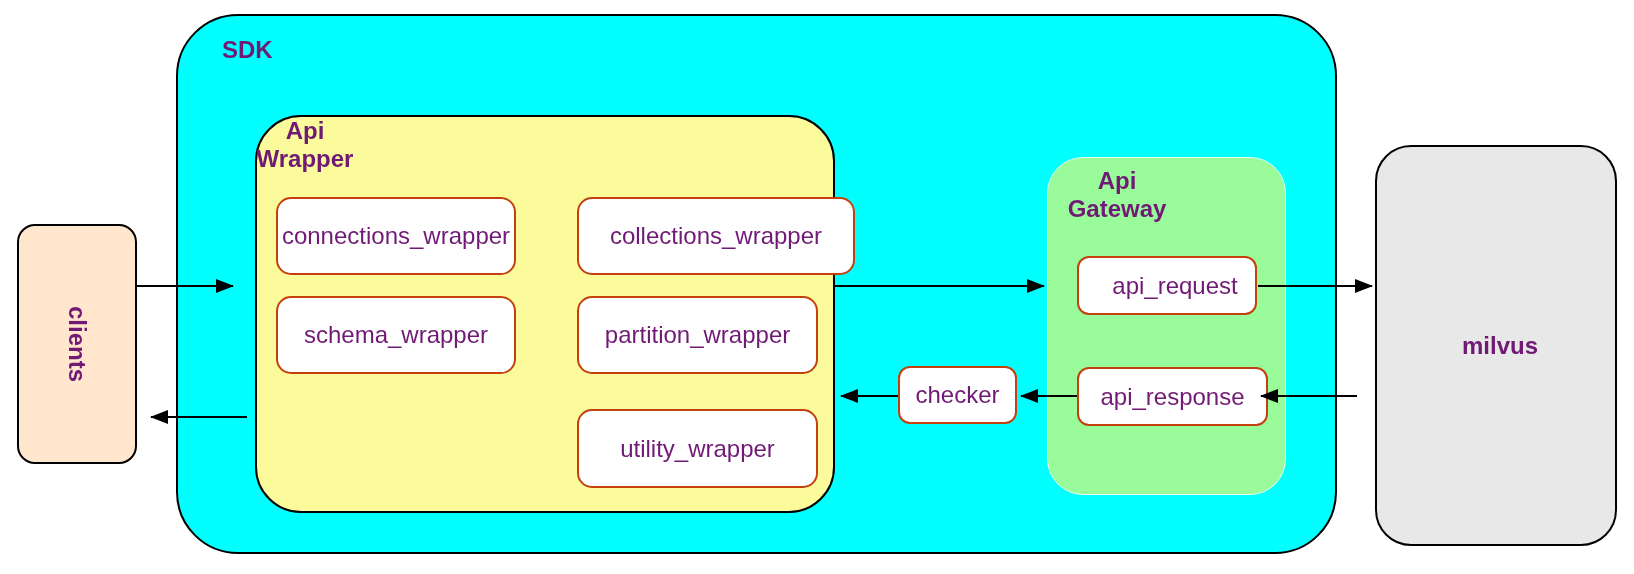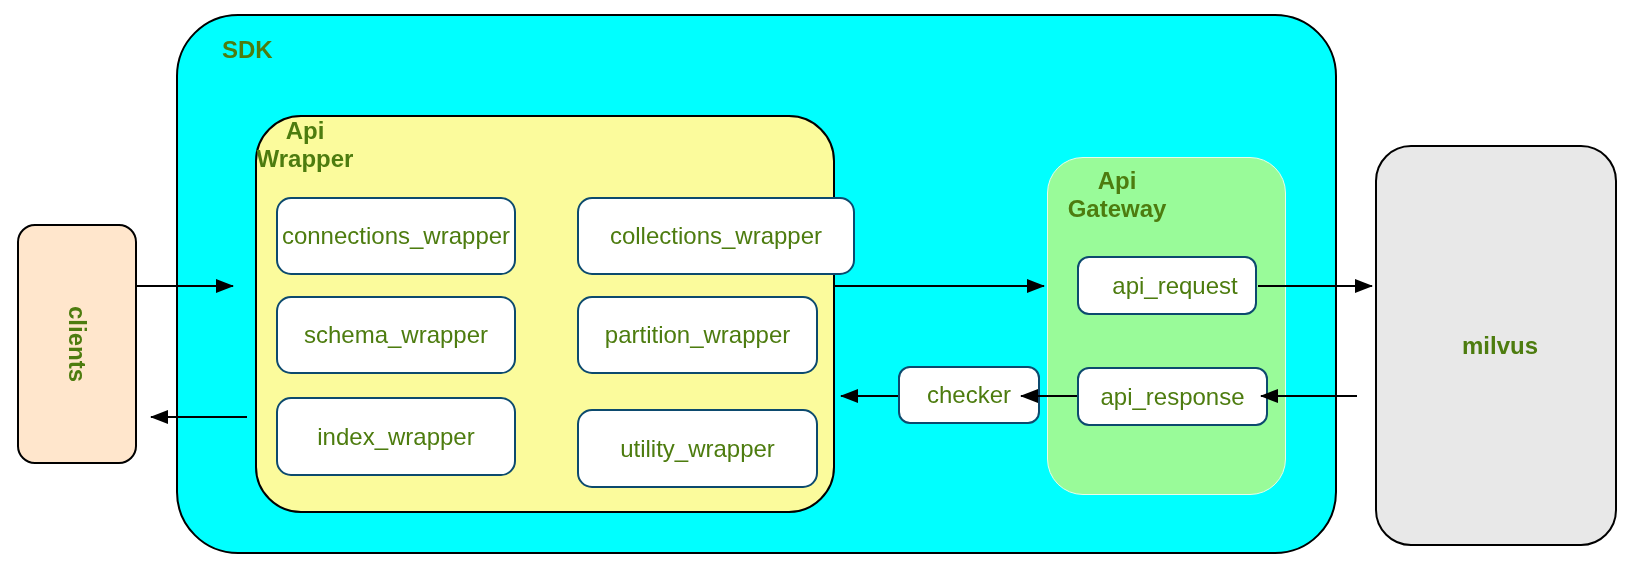--- a/index.html
+++ b/index.html
@@ -1,21 +1,21 @@
 <!DOCTYPE html>
 <html style="--sdk_fill: #00FFFF; --api_wrapper_fill: #FBFB9C; --api_gateway_fill: #99FB99; --clients_fill: #FFE6CC; --milvus_fill: #E8E8E8; --box_fill: #FFFFFF; --arrow: #000000;"><head>
 <meta charset="utf-8">
 <style>
   html,body{margin:0;padding:0;background:#ffffff;}
   #canvas{
     position:relative;
     width:1634px;height:574px;
     background:#ffffff;
     font-family:"Liberation Sans", sans-serif;
-    color:#4d7c0f;
+    color:#701a75;
     overflow:hidden;
   }
   .box{position:absolute;box-sizing:border-box;}
   .bordered{border:2px solid #000000;}
   .center{display:flex;align-items:center;justify-content:center;}
   .lbl{font-size:24px;font-weight:400;white-space:nowrap;}
   .lbl-bold{font-size:24px;font-weight:700;white-space:nowrap;}
 
   
   #sdk-box{left:176px;top:14px;width:1161px;height:540px;background:var(--sdk_fill);border-radius:62px;}
@@ -26,31 +26,31 @@
 
   #api-gateway-box{left:1047px;top:157px;width:239px;height:338px;background:var(--api_gateway_fill);border:1px solid #e8fce8;border-radius:36px;}
   #api-gateway-label{left:1062px;top:167px;width:110px;text-align:center;line-height:28px;}
 
   #clients-box{left:17px;top:224px;width:120px;height:240px;background:var(--clients_fill);border-radius:18px;}
   #clients-label{position:absolute;left:50%;top:50%;transform:translate(-50%,-50%) rotate(90deg);font-size:24px;font-weight:700;}
 
   #milvus-box{left:1375px;top:145px;width:242px;height:401px;background:var(--milvus_fill);border-radius:36px;padding-left:8px;}
 
   
-  .wbox{background:var(--box_fill);border:2px solid #0c4a6e;border-radius:15px;}
+  .wbox{background:var(--box_fill);border:2px solid #c2410c;border-radius:15px;}
   #wb-connections{left:276px;top:197px;width:240px;height:78px;}
   #wb-collections{left:577px;top:197px;width:278px;height:78px;}
   #wb-schema{left:276px;top:296px;width:240px;height:78px;}
   #wb-partition{left:577px;top:296px;width:241px;height:78px;}
   #wb-index{left:276px;top:397px;width:240px;height:79px;}
   #wb-utility{left:577px;top:397px;width:241px;height:79px;margin-top:12px;}
 
   #wb-request{left:1077px;top:256px;width:180px;height:59px;border-radius:12px;padding-left:16px;}
   #wb-response{left:1077px;top:367px;width:191px;height:59px;border-radius:12px;}
-  #wb-checker{left:898px;top:366px;width:142px;height:58px;border-radius:12px;}
+  #wb-checker{left:898px;top:366px;width:119px;height:58px;border-radius:12px;}
 
   #arrow-layer{position:absolute;left:0;top:0;width:1634px;height:574px;pointer-events:none;}
   #arrow-layer line{stroke:var(--arrow);stroke-width:2;}
   #arrow-layer path{fill:var(--arrow);}
 </style>
 </head>
 <body>
 
 <div id="canvas">
 
@@ -64,21 +64,20 @@
   <div class="box bordered" id="api-wrapper-box"></div>
   <div class="box lbl-bold" id="api-wrapper-label">
     <div>Api</div>
     <div>Wrapper</div>
   </div>
 
   <div class="box wbox center lbl" id="wb-connections">connections_wrapper</div>
   <div class="box wbox center lbl" id="wb-collections">collections_wrapper</div>
   <div class="box wbox center lbl" id="wb-partition">partition_wrapper</div>
   <div class="box wbox center lbl" id="wb-schema">schema_wrapper</div>
-  <div class="box wbox center lbl" id="wb-index">index_wrapper</div>
   <div class="box wbox center lbl" id="wb-utility">utility_wrapper</div>
 
   <div class="box" id="api-gateway-box"></div>
   <div class="box lbl-bold" id="api-gateway-label">
     <div>Api</div>
     <div>Gateway</div>
   </div>
 
   <div class="box wbox center lbl" id="wb-request">api_request</div>
   <div class="box wbox center lbl" id="wb-response">api_response</div>

